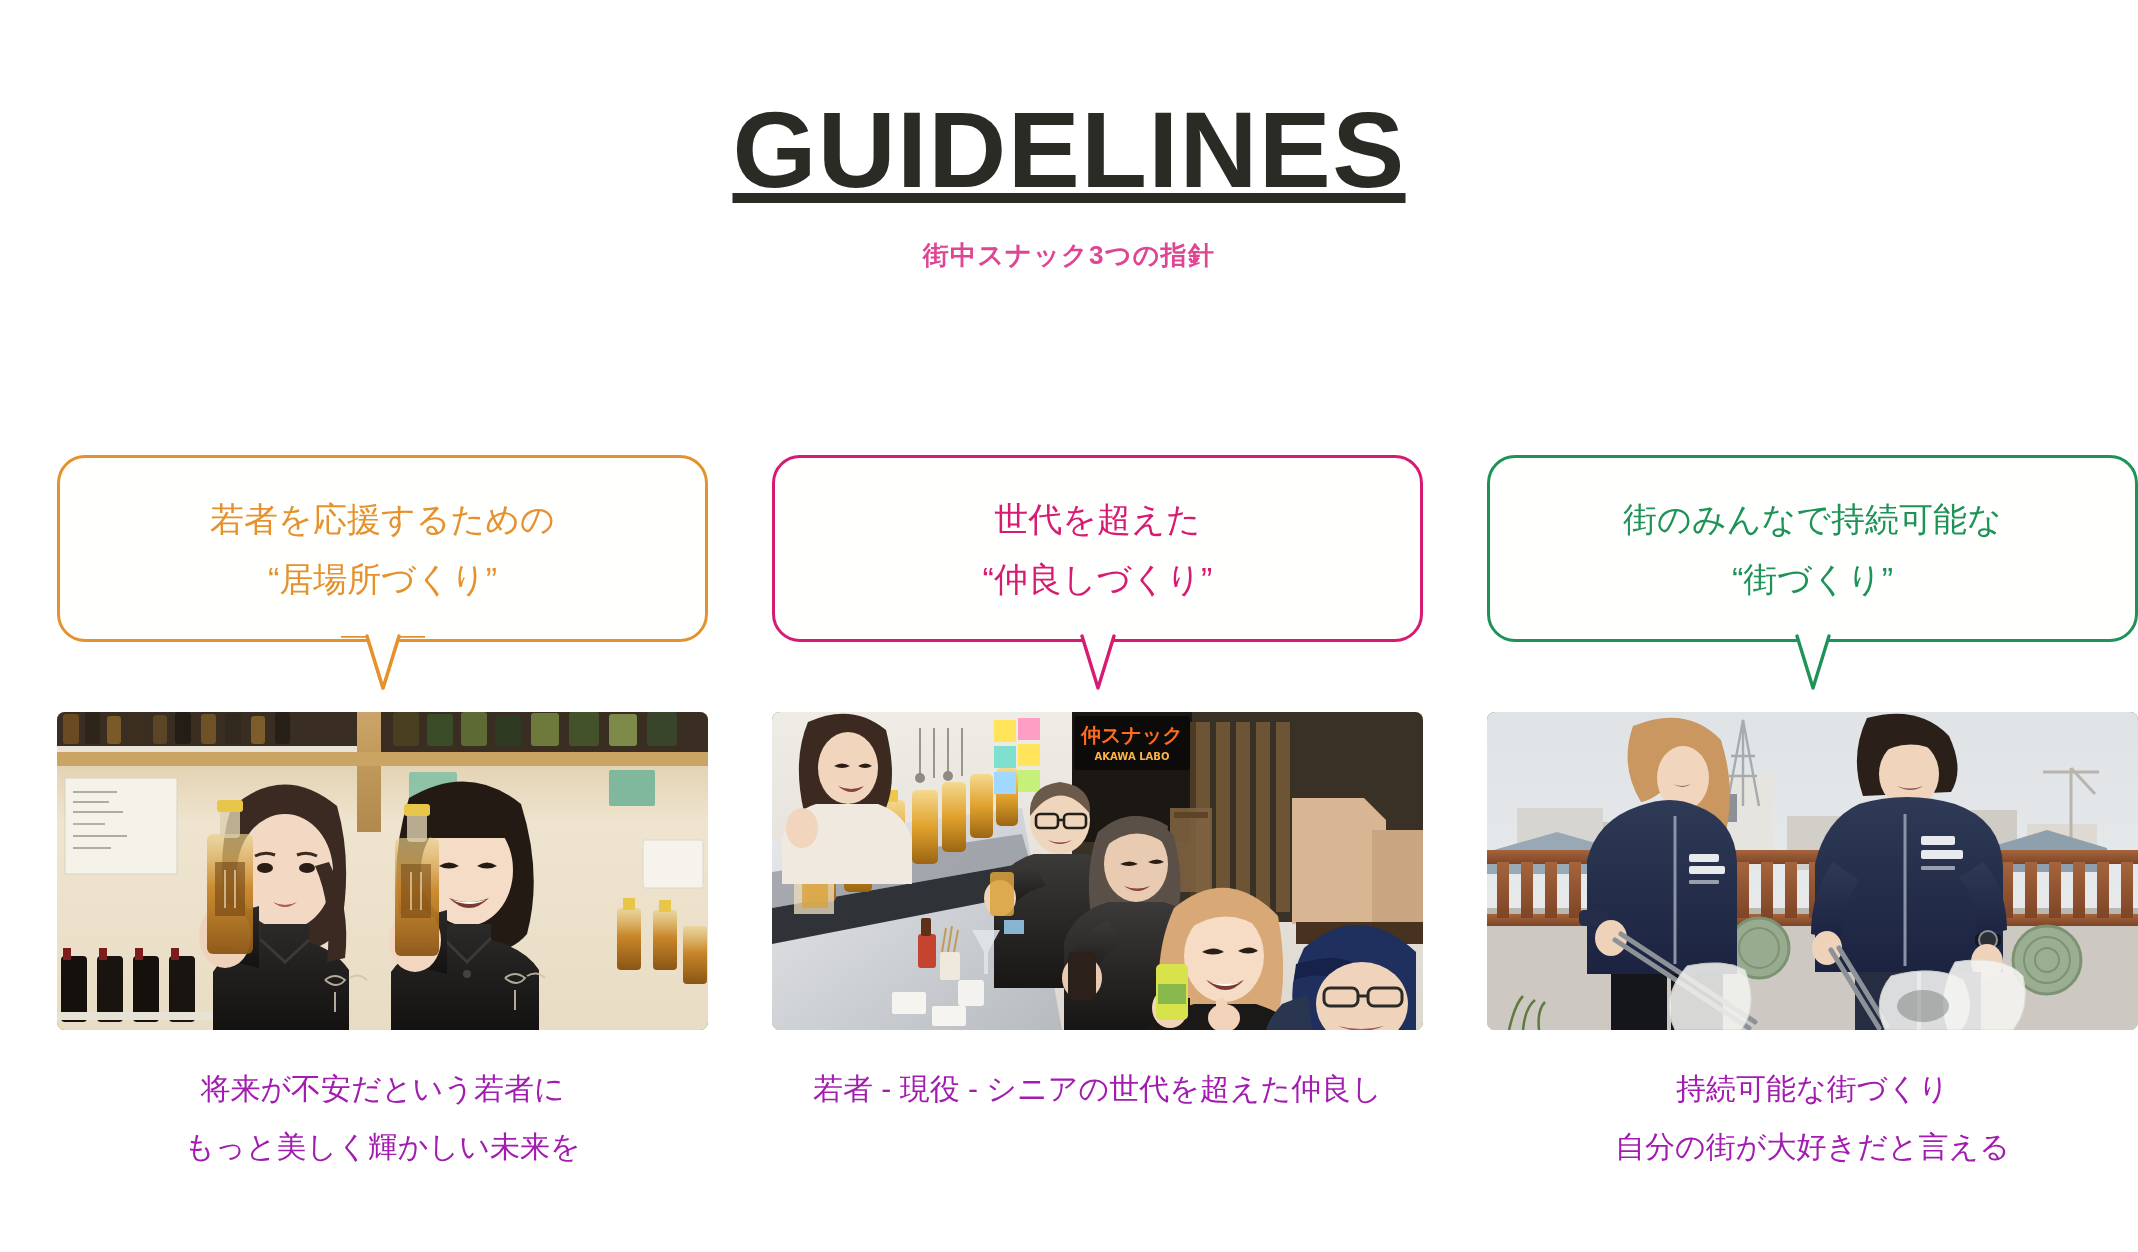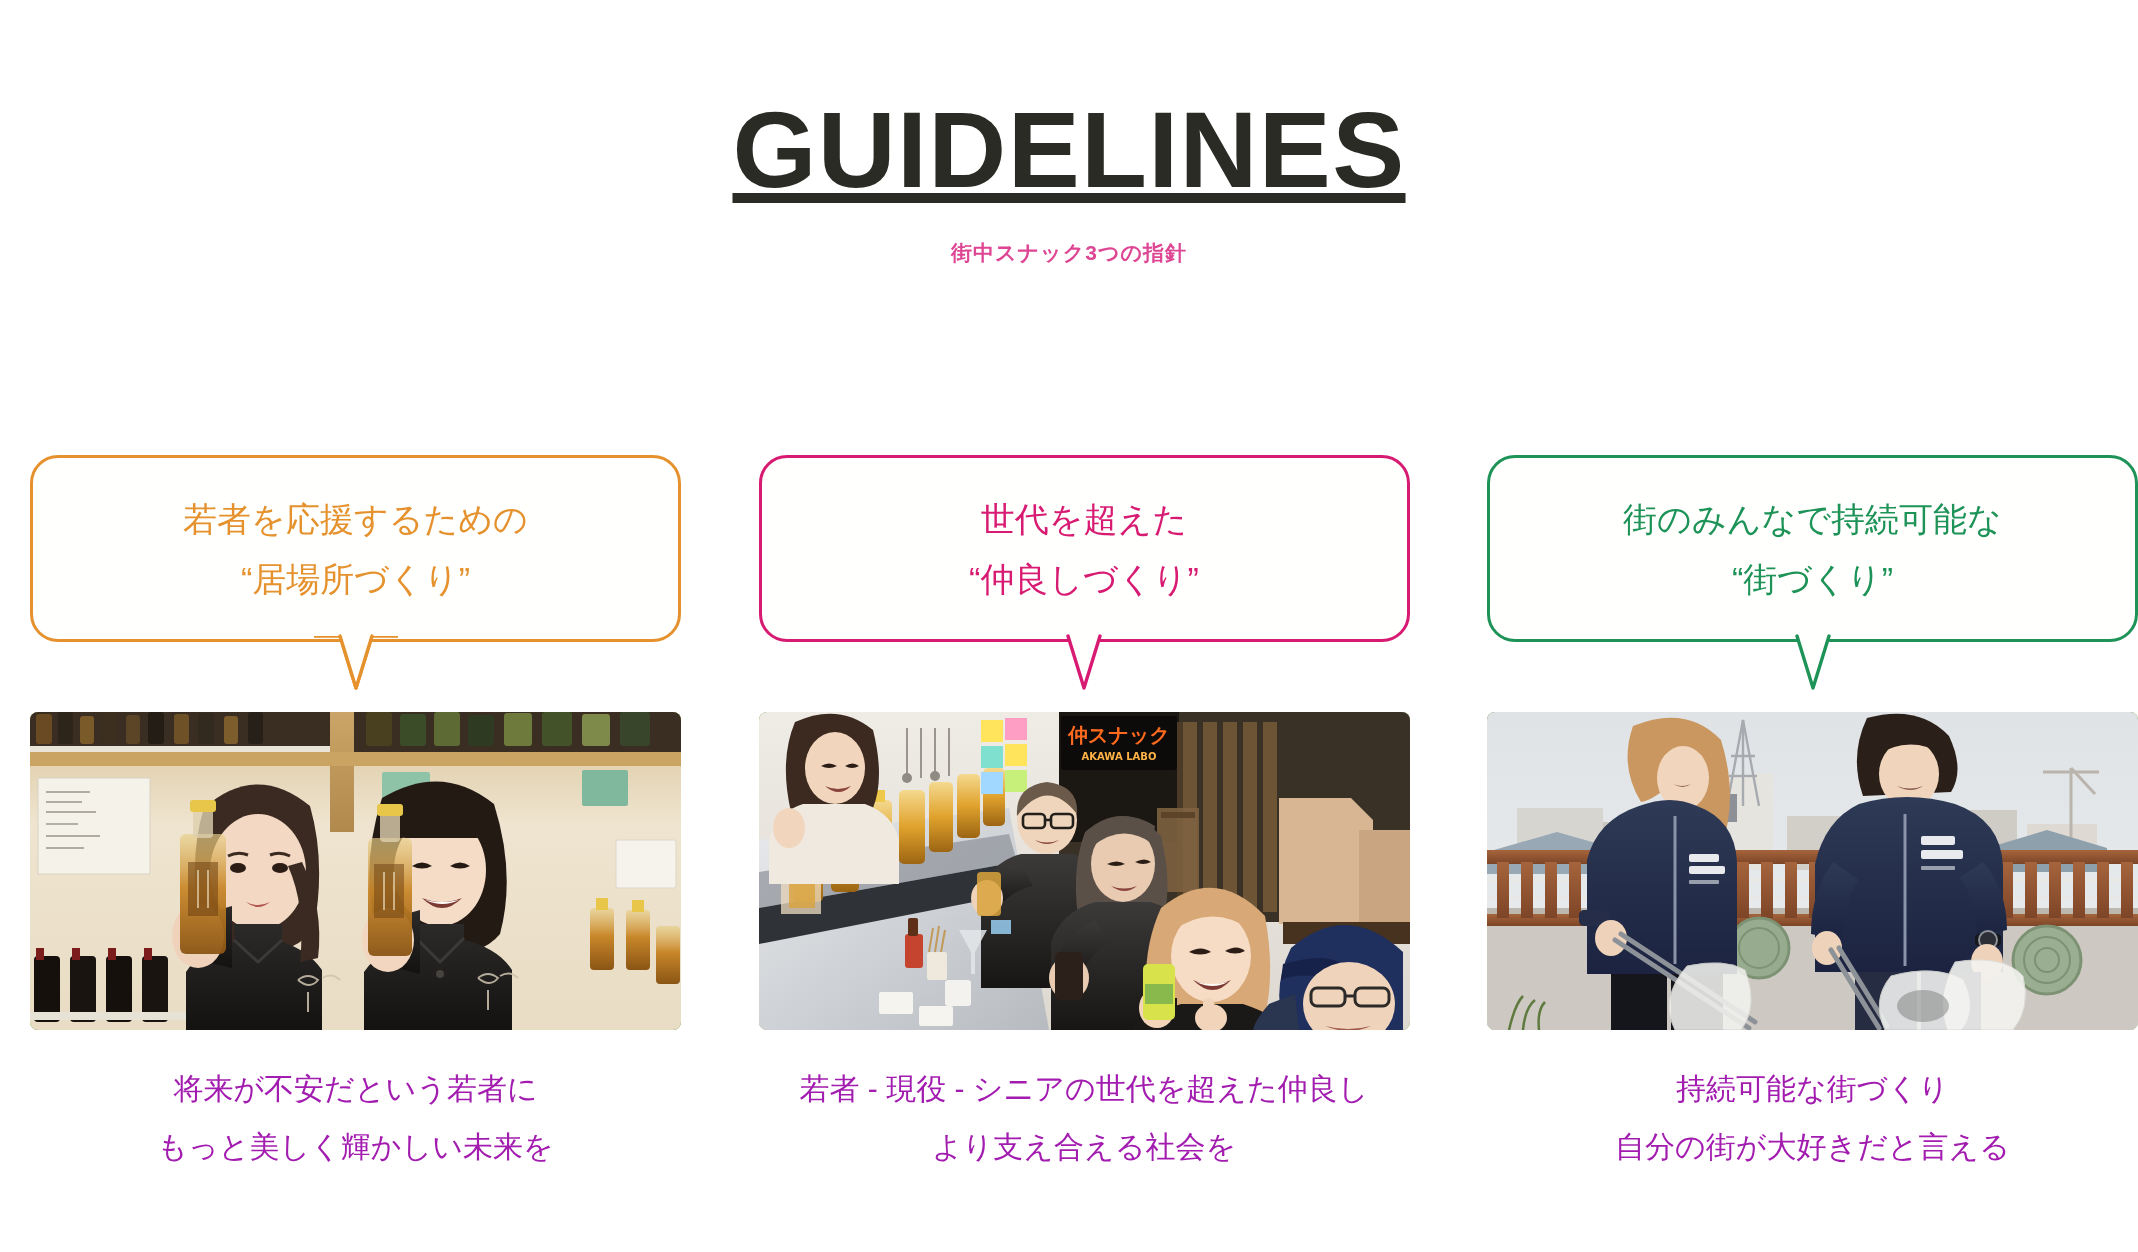--- a/index.html
+++ b/index.html
@@ -26,35 +26,35 @@
     font-weight: 700;
     letter-spacing: 0.012em;
     color: #2b2b26;
     line-height: 1.0;
     margin: 0;
     text-decoration: underline;
   }
   .page-subtitle {
     margin: 0;
     margin-top: 38px;
-    font-size: 21px;
+    font-size: 26px;
     font-weight: 700;
     letter-spacing: 0.05em;
     color: #de4694;
     line-height: 1.0;
   }
 
   
   .guideline-grid {
     position: absolute;
     top: 455px;
     left: 0;
     width: 2138px;
     display: flex;
-    justify-content: space-between;
+    justify-content: flex-end;
     gap: 64px;
     padding-left: 30px;
     box-sizing: border-box;
   }
   .guideline-col {
     width: 651px;
     display: flex;
     flex-direction: column;
     align-items: center;
   }
@@ -519,21 +519,20 @@
               <line x1="176" y1="240" x2="180" y2="214"></line>
             <line x1="182" y1="240" x2="186" y2="218"></line>
           </g>
           <rect x="232" y="208" width="20" height="14" fill="#9fd8ff" opacity="0.8"></rect>
         </g>
       </svg>
     </div>
 
     <div class="caption">
       <span class="cap-line">若者 - 現役 - シニアの世代を超えた仲良し</span>
-      <span class="cap-line">より支え合える社会を</span>
     </div>
   </div>
 
   <div class="guideline-col" style="--accent:#1e9358">
     <div class="bubble-wrap">
       <div class="bubble">
         <span class="bubble-line line1">街のみんなで持続可能な</span>
         <span class="bubble-line line2">“街づくり”</span>
       </div>
       <div class="bubble-tail">

